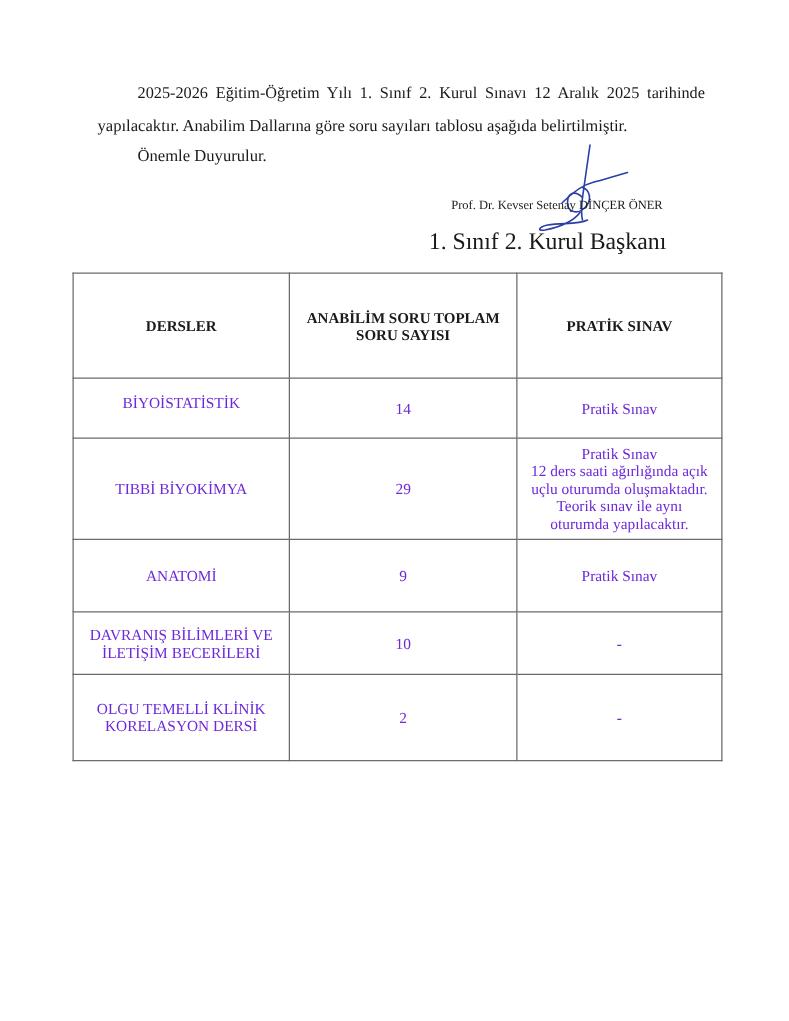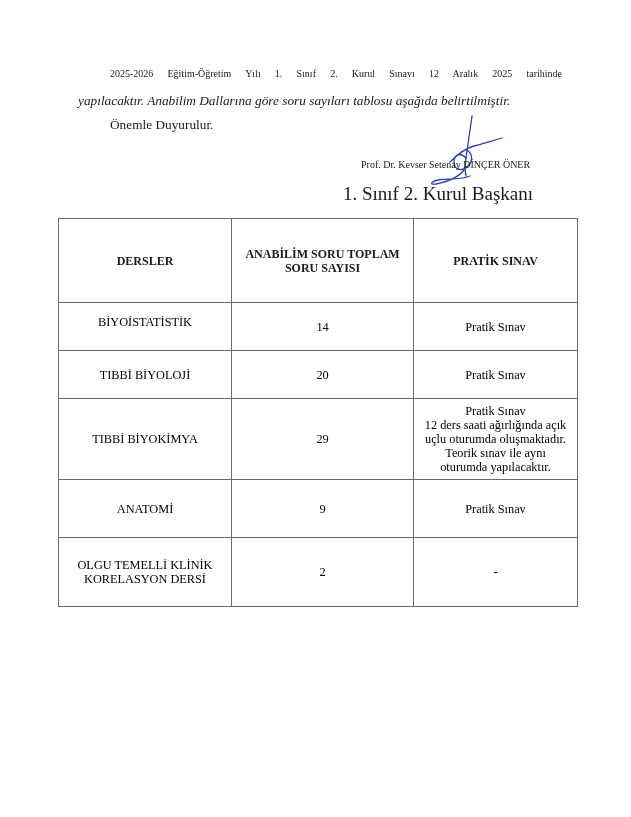--- a/index.html
+++ b/index.html
@@ -1,25 +1,25 @@
 <!DOCTYPE html>
 <html><head>
   <meta charset="utf-8">
   <style>
     html, body { margin: 0; padding: 0; background: #ffffff; }
     body { width: 631px; height: 817px; position: relative; overflow: hidden;
       font-family: "Liberation Serif", "DejaVu Serif", serif; color: #1a1a1a; }
-    .p1 { position: absolute; left: 110px; top: 67px; width: 452px; font-size: 10px; line-height: 13px; text-align: justify; text-align-last: justify; word-spacing: 3px; white-space: nowrap; }
-    .p2 { position: absolute; left: 78px; top: 94px; font-size: 13.3px; line-height: 13px; white-space: nowrap; font-style: italic; }
+    .p1 { position: absolute; left: 110px; top: 67px; width: 452px; font-size: 13px; line-height: 13px; text-align: justify; text-align-last: justify; word-spacing: 3px; white-space: nowrap; }
+    .p2 { position: absolute; left: 78px; top: 94px; font-size: 13.3px; line-height: 13px; white-space: nowrap; }
     .p3 { position: absolute; left: 110px; top: 117px; font-size: 13.3px; white-space: nowrap; }
     .sig-name { position: absolute; left: 361px; top: 159px; font-size: 10px; white-space: nowrap; }
     .sig-title { position: absolute; left: 343px; top: 183px; font-size: 19px; white-space: nowrap; }
     .signature { position: absolute; left: 410px; top: 110px; width: 110px; height: 80px; }
     table.grid { position: absolute; left: 58px; top: 218px; width: 520px; border-collapse: collapse; table-layout: fixed; }
-    table.grid td, table.grid th { border: 1.3px solid #6b6b6b; text-align: center; vertical-align: middle; font-size: 12.3px; line-height: 14px; padding: 0 4px; color: #000000; }
+    table.grid td, table.grid th { border: 1.3px solid #6b6b6b; text-align: center; vertical-align: middle; font-size: 12.3px; line-height: 14px; padding: 0 4px; color: #6d28d9; }
     table.grid th { font-weight: bold; font-size: 12px; color: #1a1a1a; }
     .c1 { width: 172px; } .c2 { width: 181px; } .c3 { width: 163px; }
     .dash { font-weight: bold; }
   </style>
 </head>
 <body>
 
 <div class="p1">2025-2026 Eğitim-Öğretim Yılı 1. Sınıf 2. Kurul Sınavı 12 Aralık 2025 tarihinde</div>
 <div class="p2">yapılacaktır. Anabilim Dallarına göre soru sayıları tablosu aşağıda belirtilmiştir.</div>
 <div class="p3">Önemle Duyurulur.</div>
@@ -49,41 +49,44 @@
       <div>ANABİLİM SORU TOPLAM</div>
       <div>SORU SAYISI</div>
     </th>
     <th>PRATİK SINAV</th>
   </tr>
   <tr style="height:48px">
     <td style="vertical-align:top;padding-top:12px">BİYOİSTATİSTİK</td>
     <td>14</td>
     <td>Pratik Sınav</td>
   </tr>
-  <tr style="height:48px">
-    <td>TIBBİ BİYOLOJİ</td>
-    <td>20</td>
-    <td>Pratik Sınav</td>
-  </tr>
   <tr style="height:81px">
     <td>TIBBİ BİYOKİMYA</td>
     <td>29</td>
     <td>
       <div>Pratik Sınav</div>
       <div>12 ders saati ağırlığında açık</div>
       <div>uçlu oturumda oluşmaktadır.</div>
       <div>Teorik sınav ile aynı</div>
       <div>oturumda yapılacaktır.</div>
     </td>
   </tr>
   <tr style="height:58px">
     <td>ANATOMİ</td>
     <td>9</td>
     <td>Pratik Sınav</td>
   </tr>
+  <tr style="height:50px">
+    <td>
+      <div>DAVRANIŞ BİLİMLERİ VE</div>
+      <div>İLETİŞİM BECERİLERİ</div>
+    </td>
+    <td>10</td>
+    <td class="dash">-</td>
+  </tr>
   <tr style="height:69px">
     <td>
       <div>OLGU TEMELLİ KLİNİK</div>
       <div>KORELASYON DERSİ</div>
     </td>
     <td>2</td>
     <td class="dash">-</td>
   </tr>
 </tbody>
   </table>

